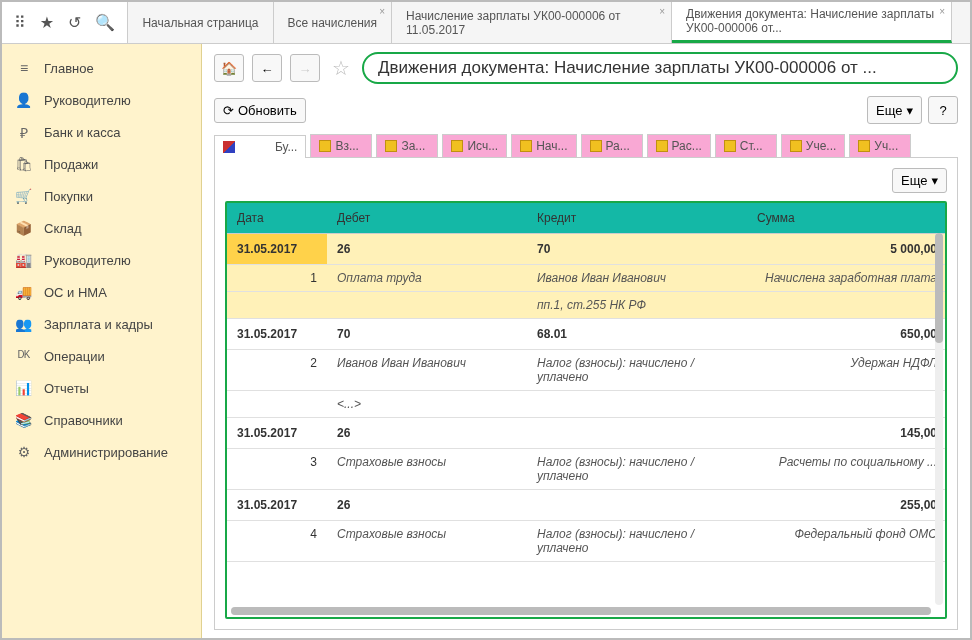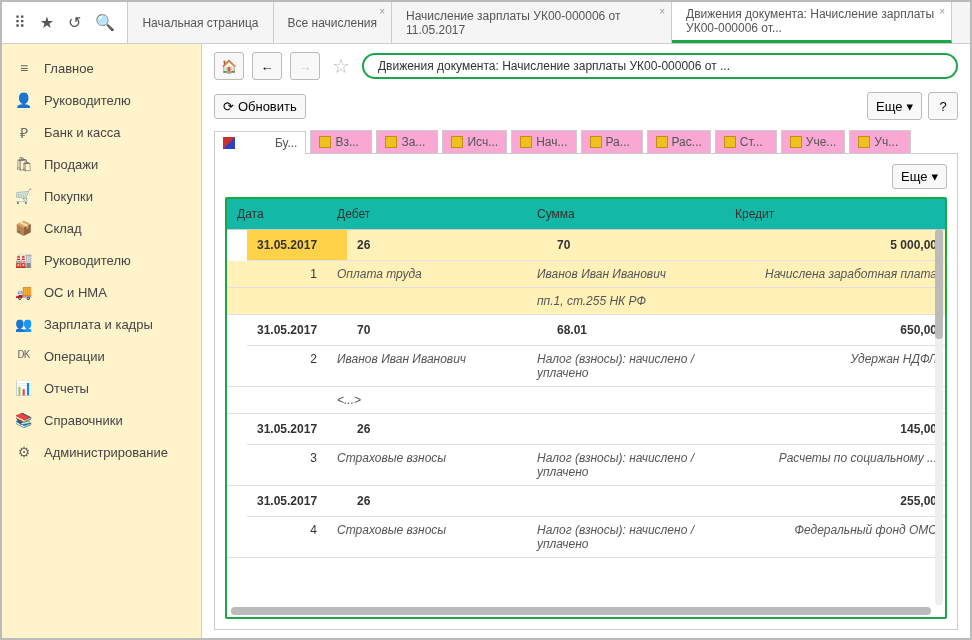--- a/index.html
+++ b/index.html
@@ -12,41 +12,41 @@
 .tab.active { background: #fff; border-bottom: 3px solid #18a847; }
 .main { display: flex; height: calc(100% - 42px); }
 .sidebar { width: 200px; background: #fff3cc; padding: 8px 0; border-right: 1px solid #e0d190; }
 .sb-item { display: flex; align-items: center; gap: 12px; padding: 8px 14px; font-size: 13px; color: #444; cursor: pointer; }
 .sb-item .ic { width: 16px; height: 16px; display: inline-flex; align-items: center; justify-content: center; font-size: 14px; color: #666; }
 .content { flex: 1; padding: 8px 12px; overflow: hidden; display: flex; flex-direction: column; }
 .toolbar1 { display: flex; align-items: center; gap: 8px; margin-bottom: 6px; }
 .btn { border: 1px solid #bbb; background: #f8f8f8; padding: 4px 8px; border-radius: 3px; cursor: pointer; font-size: 13px; display: inline-flex; align-items: center; gap: 4px; }
 .btn-sq { width: 30px; height: 28px; justify-content: center; }
 .star { font-size: 20px; color: #bbb; margin: 0 4px; }
-.title-box { flex: 1; border: 2px solid #18a847; border-radius: 18px; padding: 4px 14px; font-size: 12px; color: #333; white-space: nowrap; overflow: hidden; }
+.title-box { flex: 1; border: 2px solid #18a847; border-radius: 18px; padding: 4px 14px; font-size: 17px; color: #333; white-space: nowrap; overflow: hidden; }
 .toolbar2 { display: flex; align-items: center; justify-content: space-between; margin: 6px 0 10px; }
 .right-btns { display: flex; gap: 6px; }
 .doc-tabs { display: flex; gap: 4px; border-bottom: 1px solid #ccc; }
 .doc-tab { border: 1px solid #ccc; border-bottom: none; padding: 4px 8px; font-size: 12px; color: #555; background: #f9a8d4; cursor: pointer; display: flex; align-items: center; gap: 4px; min-width: 62px; }
 .doc-tab.active { background: #fff; position: relative; top: 1px; gap: 40px; }
 .doc-tab .ti { width: 12px; height: 12px; display: inline-block; }
 .ti-dk { background: linear-gradient(135deg,#c93030 50%,#3040c0 50%); }
 .ti-y { background: #f0c020; border: 1px solid #c09010; }
 .grid-wrap { border: 1px solid #ccc; margin-top: -1px; padding: 10px; flex: 1; display: flex; flex-direction: column; overflow: hidden; }
 .grid-top { display: flex; justify-content: flex-end; margin-bottom: 8px; }
 .table-outer { border: 2px solid #18a847; border-radius: 2px; flex: 1; overflow: hidden; position: relative; }
 .thead { display: flex; background: #14b8a6; border-bottom: 1px solid #ccc; font-weight: normal; font-size: 12px; }
 .th, .td { padding: 8px 10px; }
 .c-date { width: 100px; }
 .c-debit { width: 200px; }
 .c-credit { width: 220px; }
 .c-sum { flex: 1; text-align: left; }
 .c-sum.td { text-align: right; padding-right: 8px; }
 .tbody { overflow-y: auto; position: relative; }
-.row-main { display: flex; border-bottom: 1px solid #e0e0e0; font-weight: bold; font-size: 12px; margin-left: 20px; }
+.row-main { display: flex; border-bottom: 1px solid #e0e0e0; font-weight: bold; font-size: 12px; }
 .row-sub { display: flex; border-bottom: 1px solid #e0e0e0; font-size: 12px; color: #555; font-style: italic; }
 .row-sub .td { padding-top: 6px; padding-bottom: 6px; }
 .hl .row-main, .hl .row-sub { background: #fff1b8; }
 .hl .row-main .c-date { background: #ffd24a; }
 .row-sub .c-date { text-align: right; font-style: normal; color: #333; }
 .row-sub .c-sum { text-align: right; padding-left: 10px; }
 .scroll-v { position: absolute; right: 2px; top: 30px; bottom: 12px; width: 8px; background: #eee; border-radius: 4px; }
 .scroll-v .thumb { position: absolute; left: 0; right: 0; top: 0; height: 110px; background: #bbb; border-radius: 4px; }
 .scroll-h { position: absolute; left: 4px; right: 14px; bottom: 2px; height: 8px; background: #eee; border-radius: 4px; }
 .scroll-h .thumb { position: absolute; top: 0; bottom: 0; left: 0; width: 100%; background: #bbb; border-radius: 4px; }
@@ -190,22 +190,22 @@
       <div class="grid-top">
         <button class="btn">
           <span>Еще</span>
           <span>▾</span>
         </button>
       </div>
       <div class="table-outer">
         <div class="thead">
           <div class="th c-date">Дата</div>
           <div class="th c-debit">Дебет</div>
+          <div class="th c-credit">Кредит</div>
           <div class="th c-sum">Сумма</div>
-          <div class="th c-credit">Кредит</div>
         </div>
         <div class="tbody" id="tbody-slot">
             <div class="hl">
               <div class="row-main">
                 <div class="td c-date">31.05.2017</div>
                 <div class="td c-debit">26</div>
                 <div class="td c-credit">70</div>
                 <div class="td c-sum">5 000,00</div>
               </div>
               <div class="row-sub">

